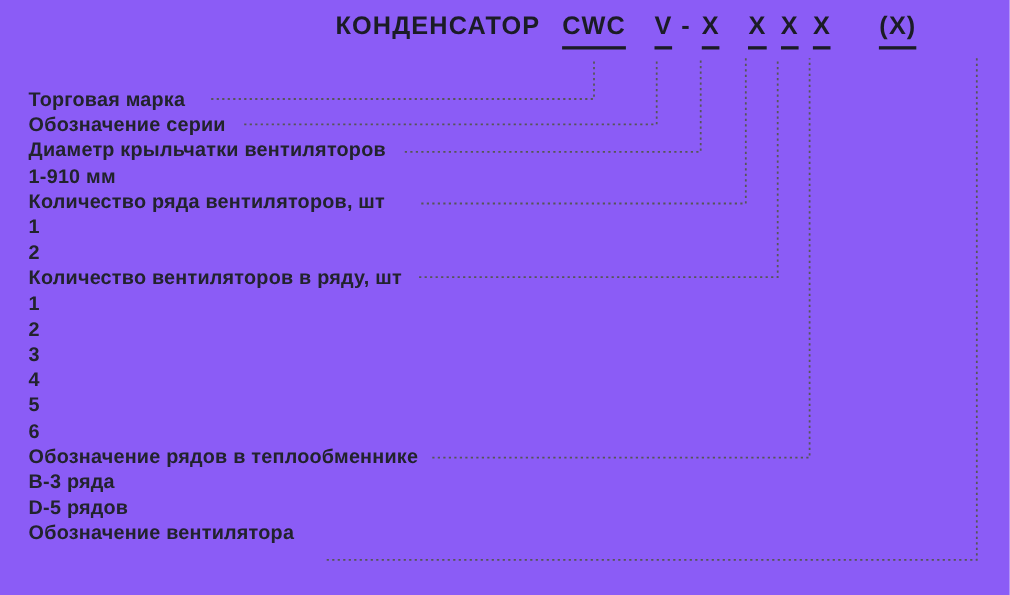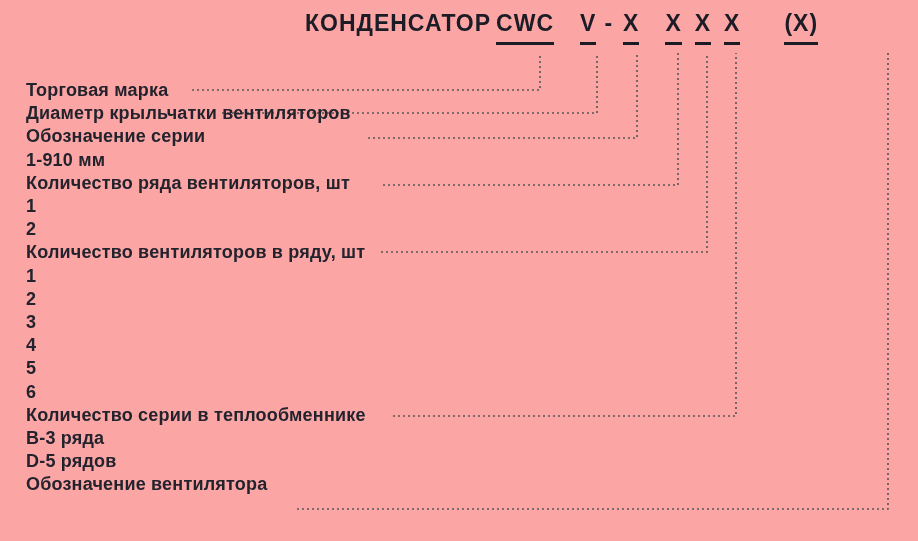--- a/index.html
+++ b/index.html
@@ -4,21 +4,21 @@
 <style>
   html, body {
     margin: 0;
     padding: 0;
     background: #ffffff;
   }
   .canvas {
     position: relative;
     width: 918px;
     height: 541px;
-    background: #fca5a5;
+    background: #8b5cf6;
     overflow: hidden;
     font-family: "Liberation Sans", "DejaVu Sans", sans-serif;
     color: #1e1f29;
   }
   
   .title {
     position: absolute;
     left: 305px;
     top: 10px;
     display: flex;
@@ -27,21 +27,21 @@
     font-weight: bold;
     letter-spacing: 1px;
     white-space: pre;
     color: #1b1c26;
   }
   .title .seg { display: inline-block; }
   .title .seg.u {
     border-bottom: 3px solid #1b1c26;
     padding-bottom: 5px;
   }
-  .m12 { margin-left: 5px; }
+  .m12 { margin-left: 20px; }
   .m26 { margin-left: 26px; }
   .m8  { margin-left: 8px;  }
   .m10 { margin-left: 10px; }
   .m13 { margin-left: 13px; }
   .m16 { margin-left: 16px; }
   .m44 { margin-left: 44px; }
   
   .labels {
     position: absolute;
     left: 26px;
@@ -87,32 +87,32 @@
       <polyline points="368,138 637,138 637,53"></polyline>
       <polyline points="383,185 678,185 678,53"></polyline>
       <polyline points="381,252 707,252 707,53"></polyline>
       <polyline points="393,416 736,416 736,53"></polyline>
       <polyline points="297,509 888,509 888,53"></polyline>
     </g>
   </svg>
 
   <div class="labels">
     <div class="row">Торговая марка</div>
+    <div class="row">Обозначение серии</div>
     <div class="row">Диаметр крыльчатки вентиляторов</div>
-    <div class="row">Обозначение серии</div>
     <div class="row">1-910 мм</div>
     <div class="row">Количество ряда вентиляторов, шт</div>
     <div class="row">1</div>
     <div class="row">2</div>
     <div class="row">Количество вентиляторов в ряду, шт</div>
     <div class="row">1</div>
     <div class="row">2</div>
     <div class="row">3</div>
     <div class="row">4</div>
     <div class="row">5</div>
     <div class="row">6</div>
-    <div class="row">Количество серии в теплообменнике</div>
+    <div class="row">Обозначение рядов в теплообменнике</div>
     <div class="row">B-3 ряда</div>
     <div class="row">D-5 рядов</div>
     <div class="row">Обозначение вентилятора</div>
   </div>
 
 </div>
 
 </body></html>

